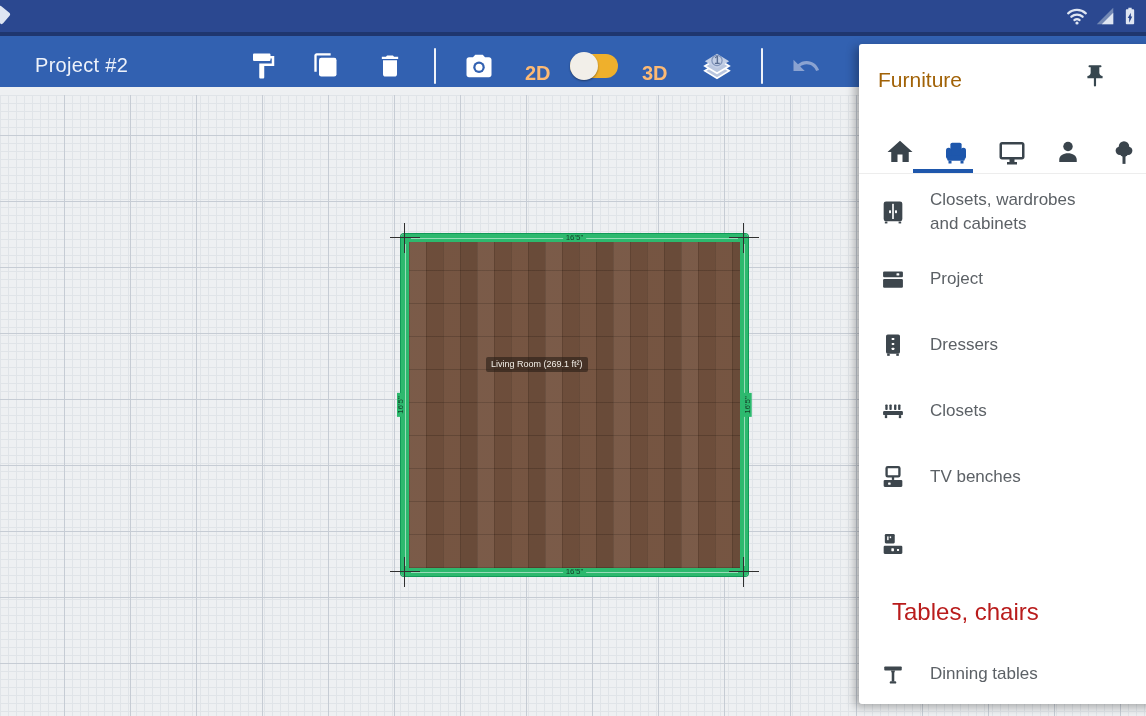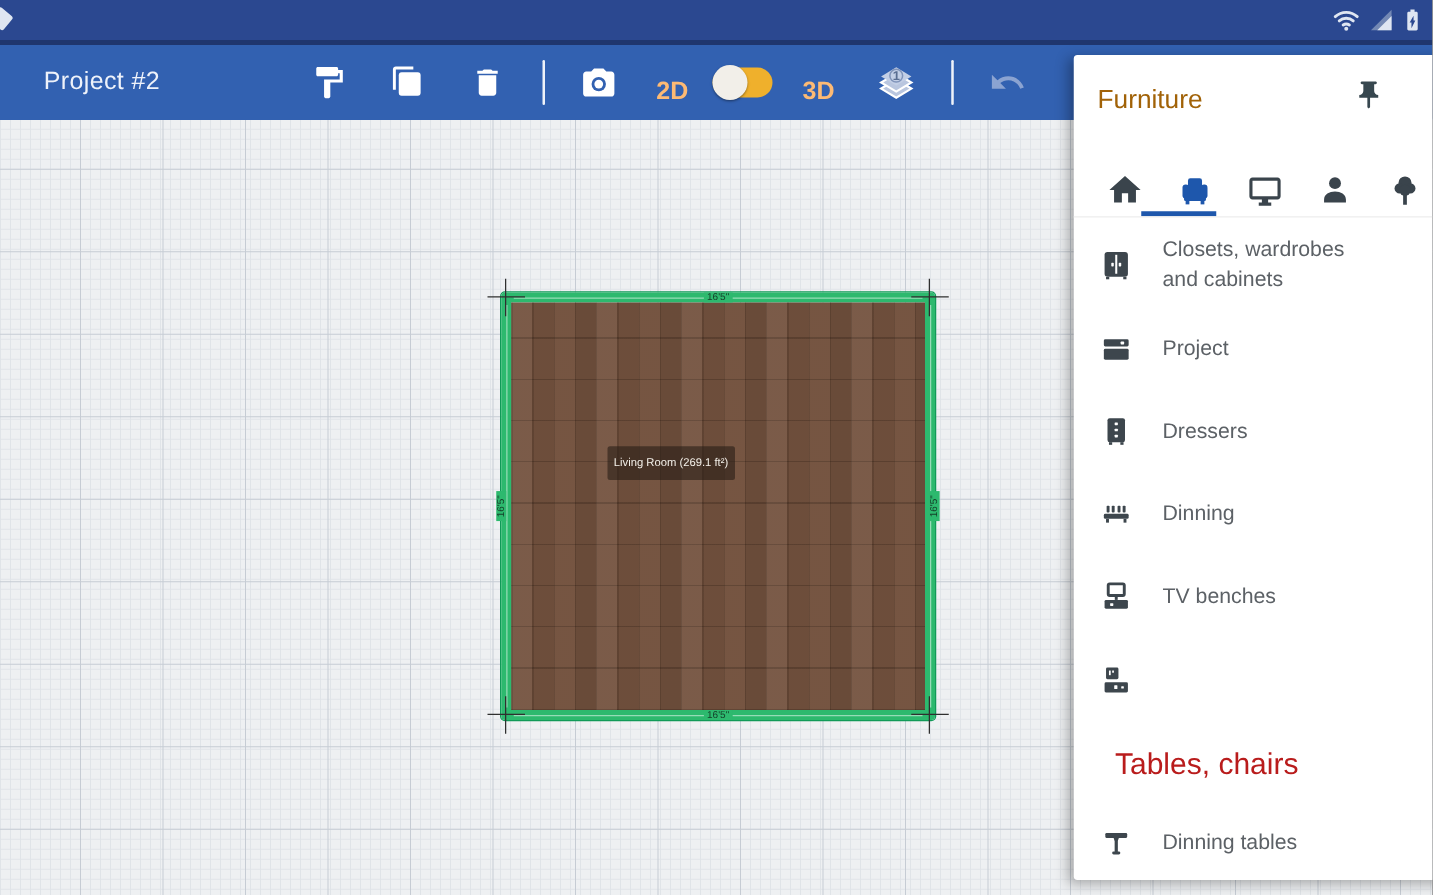--- a/index.html
+++ b/index.html
@@ -18,21 +18,21 @@
   .statusbar-strip {
     position:absolute; left:0; top:32px; width:1146px; height:4px;
     background:#1f366e; z-index:30;
   }
   .status-icons { position:absolute; right:6px; top:4px; height:24px; display:flex; align-items:center; gap:4px; }
   .status-icons svg { display:block; }
   .notif-partial { position:absolute; left:-6px; top:8px; width:14px; height:14px; background:#dfe6f2; transform:rotate(40deg); border-radius:2px; }
 
   
   .toolbar {
-    position:absolute; left:0; top:36px; width:1146px; height:60px;
+    position:absolute; left:0; top:36px; width:1146px; height:51px;
     background:#3261b1; z-index:20;
   }
   .toolbar-title {
     position:absolute; left:35px; top:0; height:59px; display:flex; align-items:center;
     color:#eef2fa; font-size:20px; letter-spacing:.3px;
   }
   .tb-btn { position:absolute; top:0; height:59px; width:44px; display:flex; align-items:center; justify-content:center; cursor:pointer; }
   .tb-btn svg { display:block; }
   .tb-divider { position:absolute; top:12px; width:2px; height:36px; background:rgba(255,255,255,.92); border-radius:1px; }
   .tb-mode { position:absolute; top:8px; height:59px; display:flex; align-items:center; color:#fdba74; font-size:20px; font-weight:bold; cursor:pointer; }
@@ -72,21 +72,21 @@
   .dim-line { position:absolute; background:rgba(255,255,255,.5); }
   .dim-line.h { height:1px; left:2px; right:2px; }
   .dim-line.v { width:1px; top:2px; bottom:2px; }
   .dim-label {
     position:absolute; font-size:8px; line-height:8px; color:#15402a;
     background:#2db96e; padding:0 3px; white-space:nowrap;
   }
   .room-label {
     position:absolute; left:77px; top:115px;
     background:rgba(38,27,20,.58); color:#f3efe8; font-size:9px; line-height:11px;
-    padding:8px 5px; border-radius:2px; white-space:nowrap;
+    padding:2px 5px; border-radius:2px; white-space:nowrap;
   }
   .handle { position:absolute; width:30px; height:30px; z-index:3; cursor:crosshair; }
   .handle::before { content:""; position:absolute; left:0; right:0; top:14px; height:1.4px; background:#2f2f2f; }
   .handle::after  { content:""; position:absolute; top:0; bottom:0; left:14px; width:1.4px; background:#2f2f2f; }
 
   
   .panel {
     position:absolute; left:859px; top:44px; width:300px; height:660px; z-index:25;
     background:#ffffff; border-radius:3px 0 0 3px;
     box-shadow:-4px 3px 10px rgba(0,0,0,.30);
@@ -338,21 +338,21 @@
         <svg width="28" height="28" viewBox="0 0 24 24" fill="#3d464d">
           <rect x="5.4" y="6.5" width="2" height="4.6" rx=".6"></rect>
           <rect x="8.9" y="6.5" width="2" height="4.6" rx=".6"></rect>
           <rect x="12.9" y="6.5" width="2" height="4.6" rx=".6"></rect>
           <rect x="16.4" y="6.5" width="2" height="4.6" rx=".6"></rect>
           <rect x="3.5" y="12" width="17" height="3.5" rx="1"></rect>
           <rect x="5" y="15.5" width="2" height="2.6"></rect>
             <rect x="17" y="15.5" width="2" height="2.6"></rect>
         </svg>
       </span>
-      <span class="lbl">Dinning</span>
+      <span class="lbl">Closets</span>
     </div>
 
     <div class="f-item" style="top:400px;">
       <span class="ic">
         <svg width="28" height="28" viewBox="0 0 24 24" fill="#3d464d">
           <rect x="6.5" y="3.5" width="11" height="8" rx="1" fill="none" stroke="#3d464d" stroke-width="2"></rect>
           <rect x="11" y="11.5" width="2" height="3"></rect>
           <rect x="4" y="14.5" width="16" height="6" rx="1"></rect>
           <rect x="7.8" y="16.8" width="2.2" height="1.8" rx=".4" fill="#fff"></rect>
         </svg>

